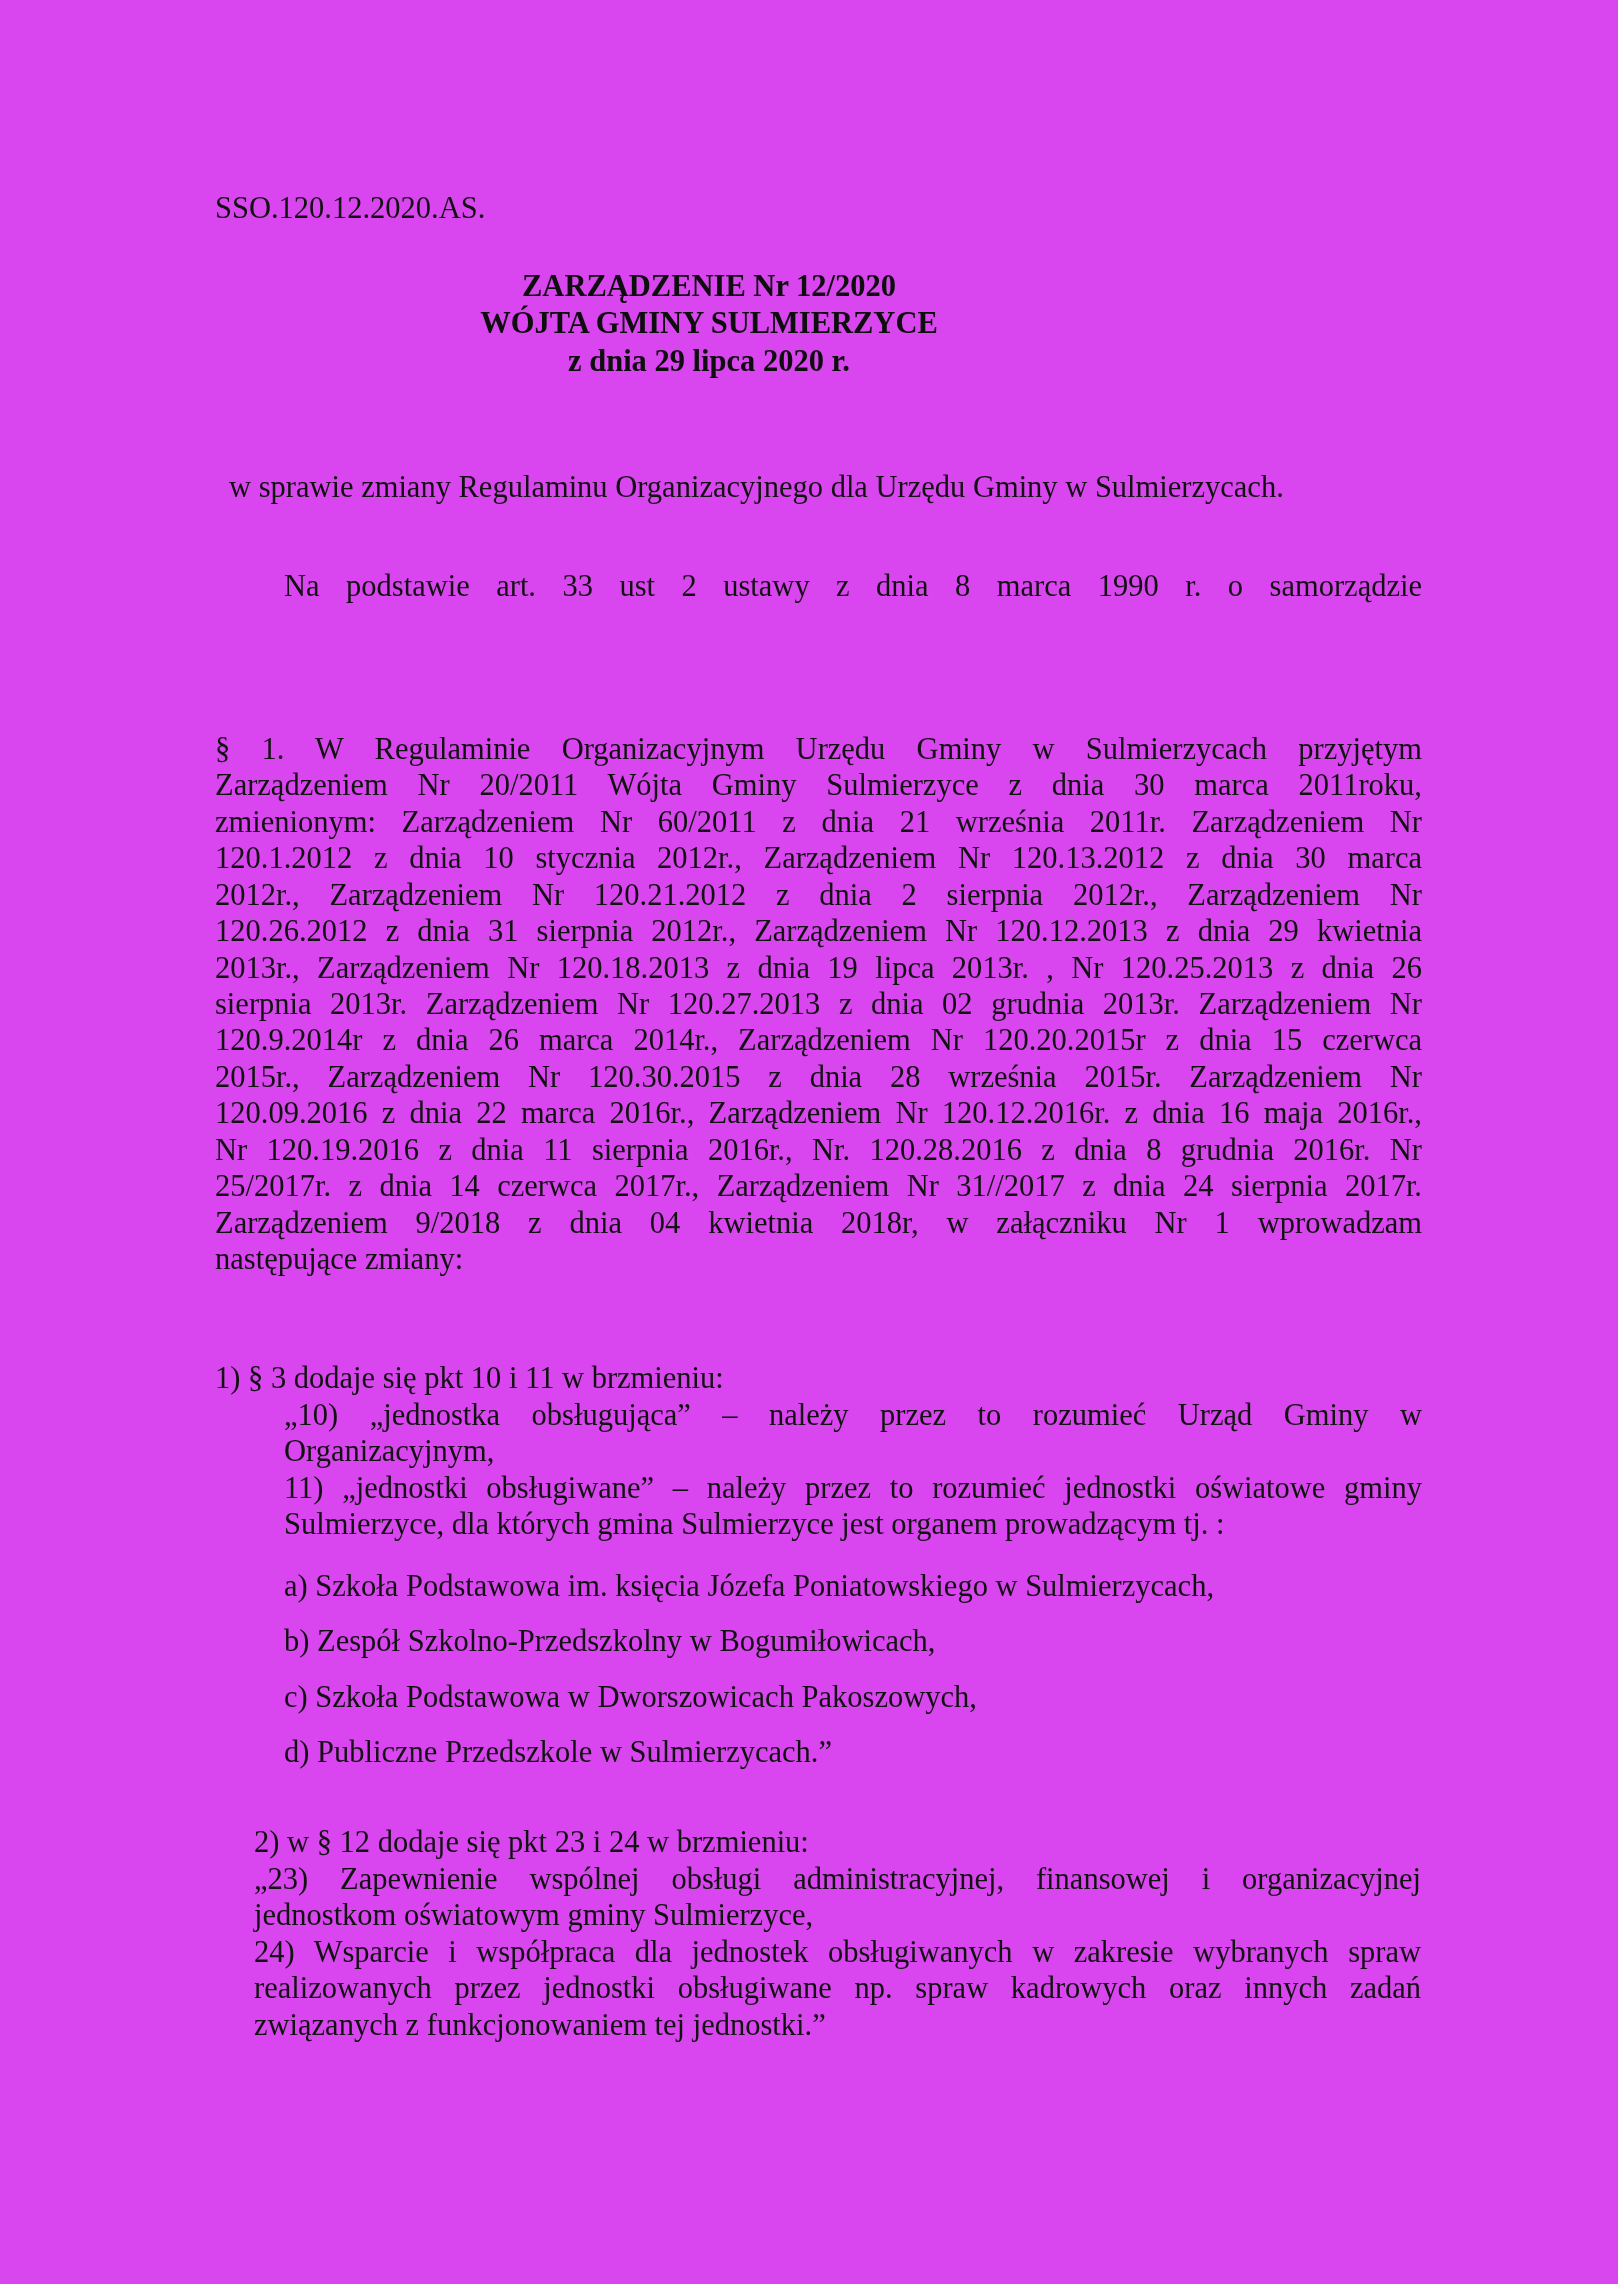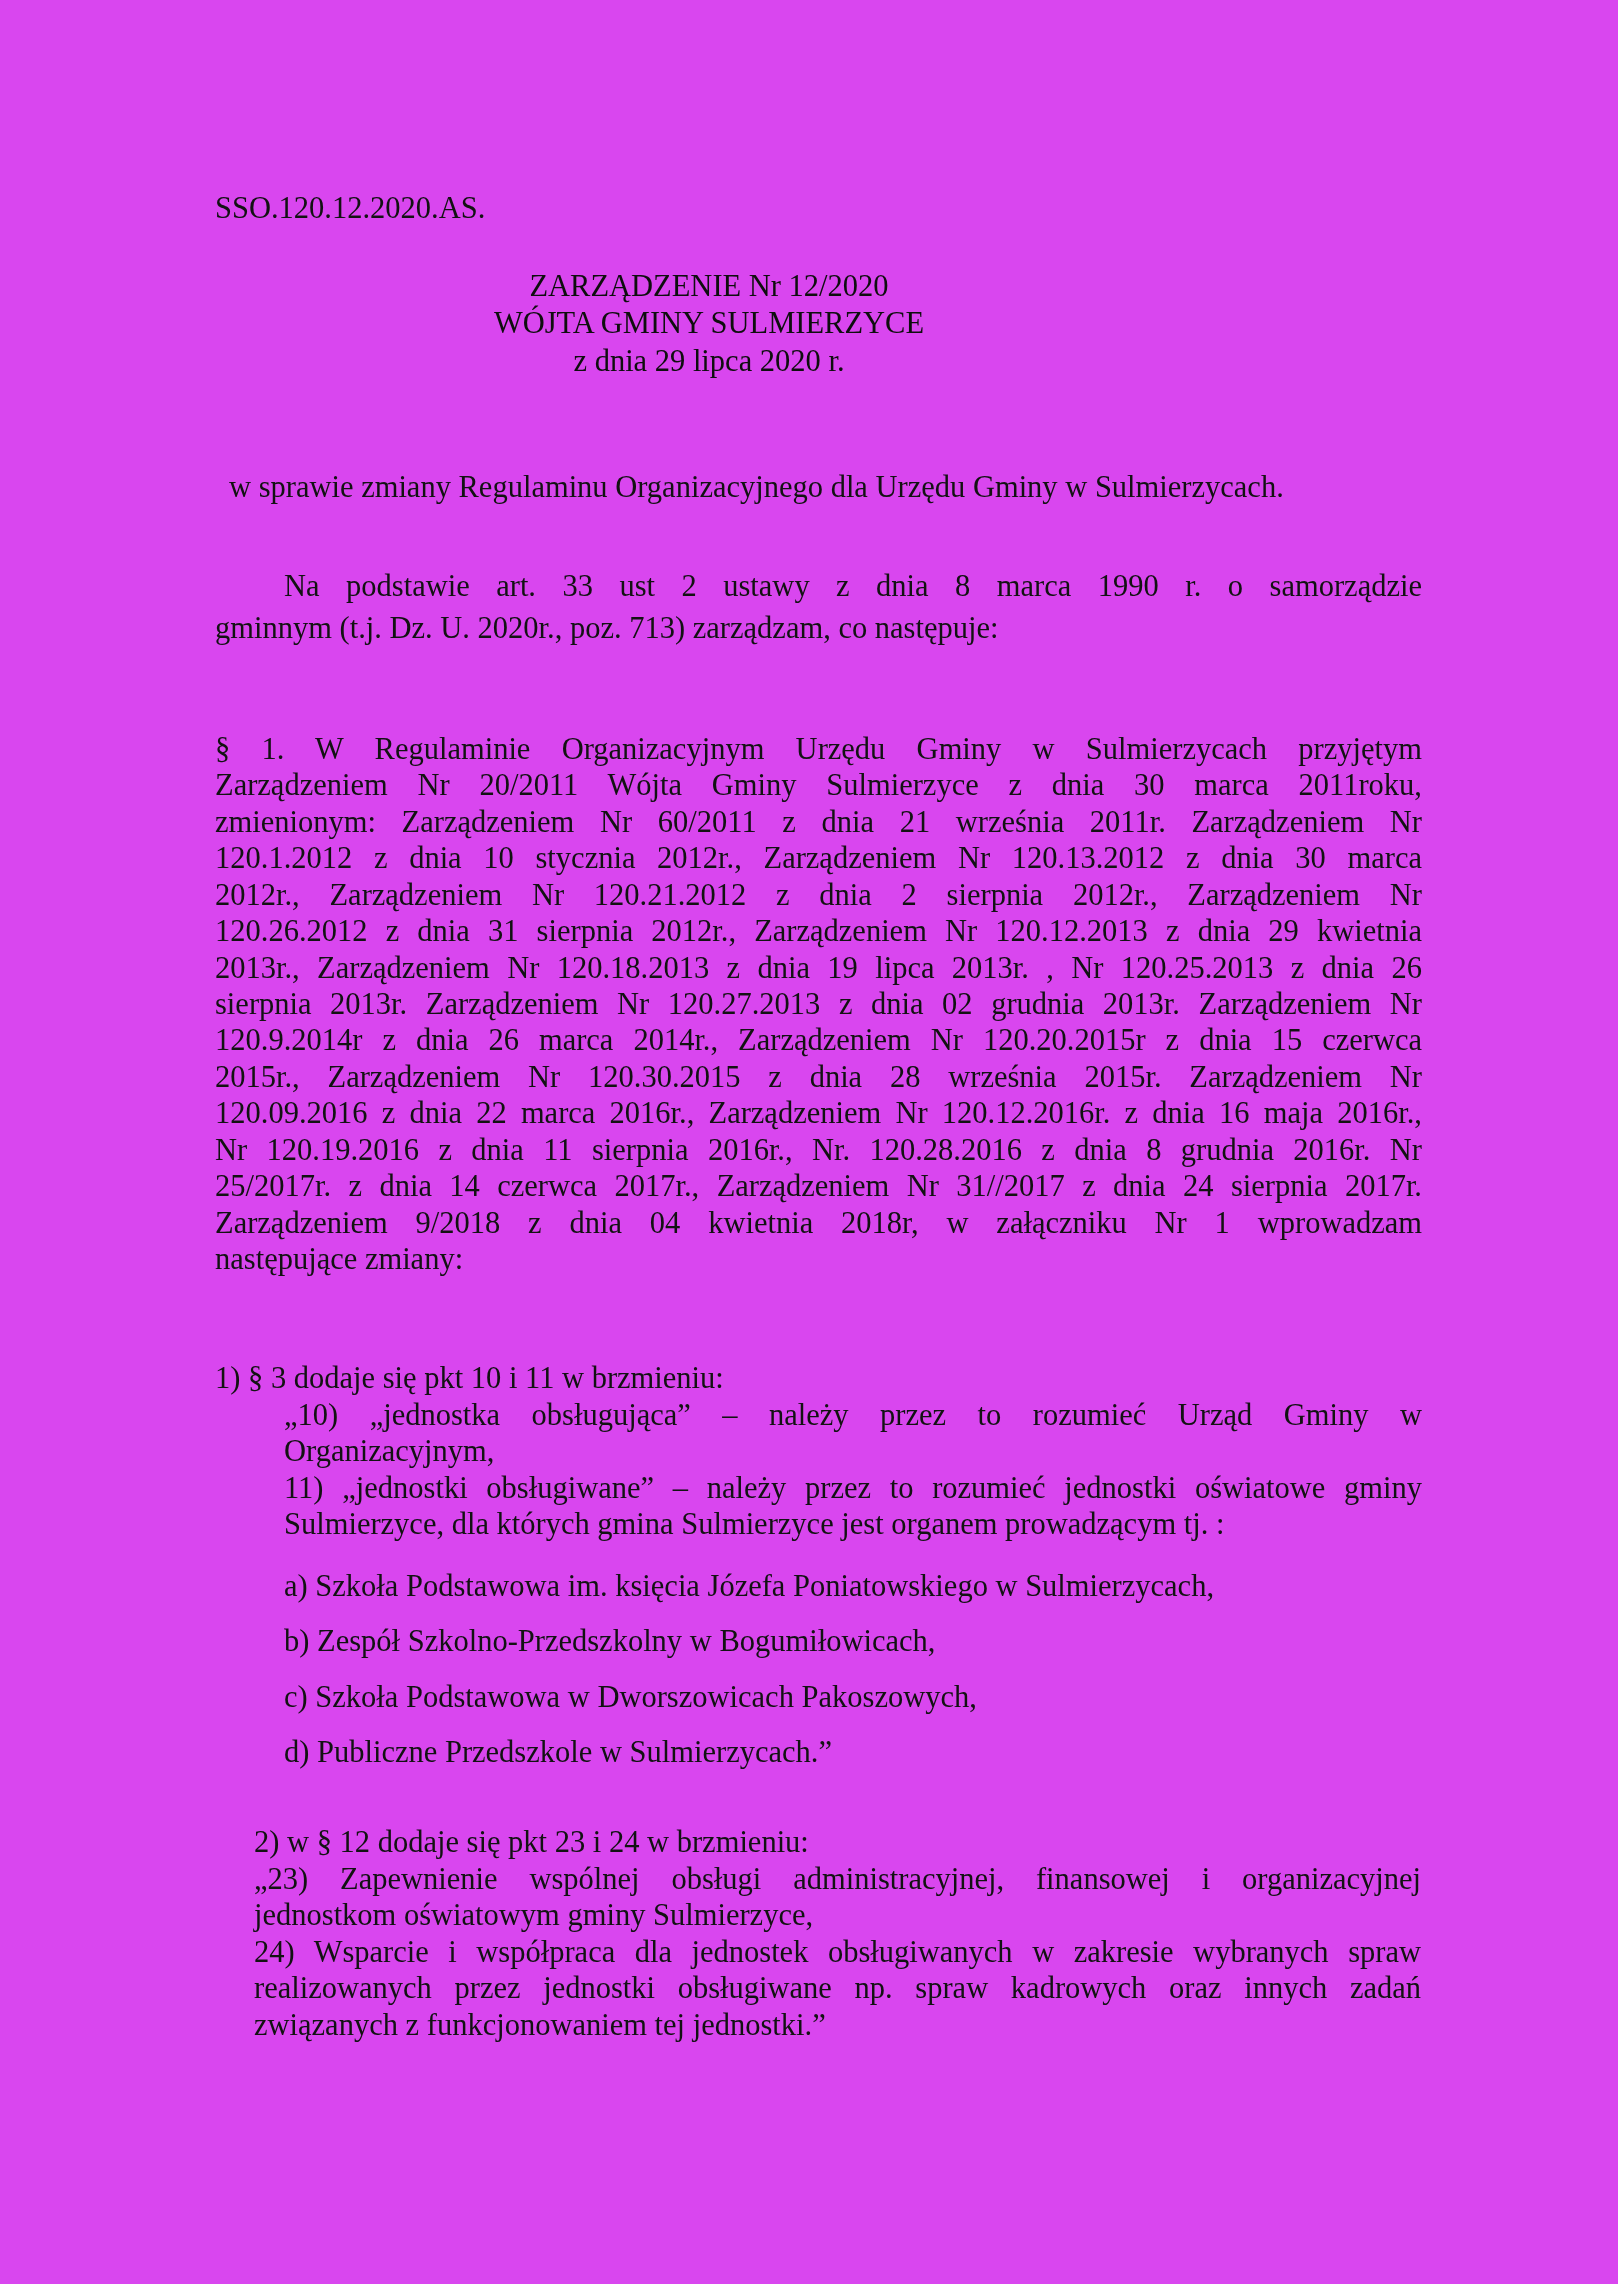--- a/index.html
+++ b/index.html
@@ -11,21 +11,21 @@
     }
     .line {
       position: absolute; white-space: nowrap;
       font-size: 30.5px; line-height: 35px; color: #121212;
       transform-origin: left top;
     }
     .just { left: 215px; width: 1207px; text-align: justify; text-align-last: justify; white-space: normal; }
     .hdr-ref { left: 215px; top: 191px; font-size: 30.5px; }
     .title {
       position: absolute; left: 0; width: 1418px; text-align: center;
-      font-weight: normal; font-size: 30.5px; line-height: 35px; color: #0e0e0e;
+      font-weight: bold; font-size: 30.5px; line-height: 35px; color: #0e0e0e;
     }
     .title span { display: inline-block; }
     .ind-list { left: 284px; }
     .just-ind { left: 284px; width: 1138px; text-align: justify; text-align-last: justify; white-space: normal; }
     .just-ind2 { left: 254px; width: 1167px; text-align: justify; text-align-last: justify; white-space: normal; }
   </style>
 </head>
 <body>
 
 <div class="page">
@@ -38,21 +38,20 @@
   <div class="title" style="top:306px;">
     <span>WÓJTA  GMINY  SULMIERZYCE</span>
   </div>
   <div class="title" style="top:344px;">
     <span>z dnia  29 lipca  2020 r.</span>
   </div>
 
   <div class="line" style="left:229px; top:454px;margin-top:16px;">w sprawie  zmiany  Regulaminu Organizacyjnego  dla Urzędu Gminy  w  Sulmierzycach.</div>
 
   <div class="line just-ind" style="top:569px;">Na podstawie    art. 33 ust 2 ustawy z dnia   8 marca   1990 r. o   samorządzie</div>
-  <div class="line" style="left:215px; top:611px;">gminnym (t.j.  Dz. U. 2020r., poz. 713) zarządzam,  co następuje:</div>
 
   <div>
     <div class="line just" style="top:732px;">§ 1. W Regulaminie Organizacyjnym  Urzędu Gminy w Sulmierzycach  przyjętym</div>
     <div class="line just" style="top:768px;">Zarządzeniem Nr 20/2011 Wójta Gminy Sulmierzyce  z dnia 30 marca 2011roku,</div>
     <div class="line just" style="top:805px;">zmienionym:  Zarządzeniem Nr 60/2011 z dnia 21 września 2011r. Zarządzeniem Nr</div>
     <div class="line just" style="top:841px;">120.1.2012 z dnia 10 stycznia 2012r., Zarządzeniem  Nr 120.13.2012 z dnia 30 marca</div>
     <div class="line just" style="top:878px;">2012r., Zarządzeniem  Nr 120.21.2012 z dnia 2 sierpnia 2012r.,  Zarządzeniem Nr</div>
     <div class="line just" style="top:914px;">120.26.2012 z dnia 31 sierpnia 2012r., Zarządzeniem  Nr 120.12.2013 z dnia 29 kwietnia</div>
     <div class="line just" style="top:951px;">2013r., Zarządzeniem  Nr 120.18.2013  z  dnia  19 lipca 2013r. , Nr 120.25.2013 z  dnia  26</div>
     <div class="line just" style="top:987px;">sierpnia 2013r. Zarządzeniem  Nr 120.27.2013 z dnia 02 grudnia  2013r. Zarządzeniem Nr</div>

